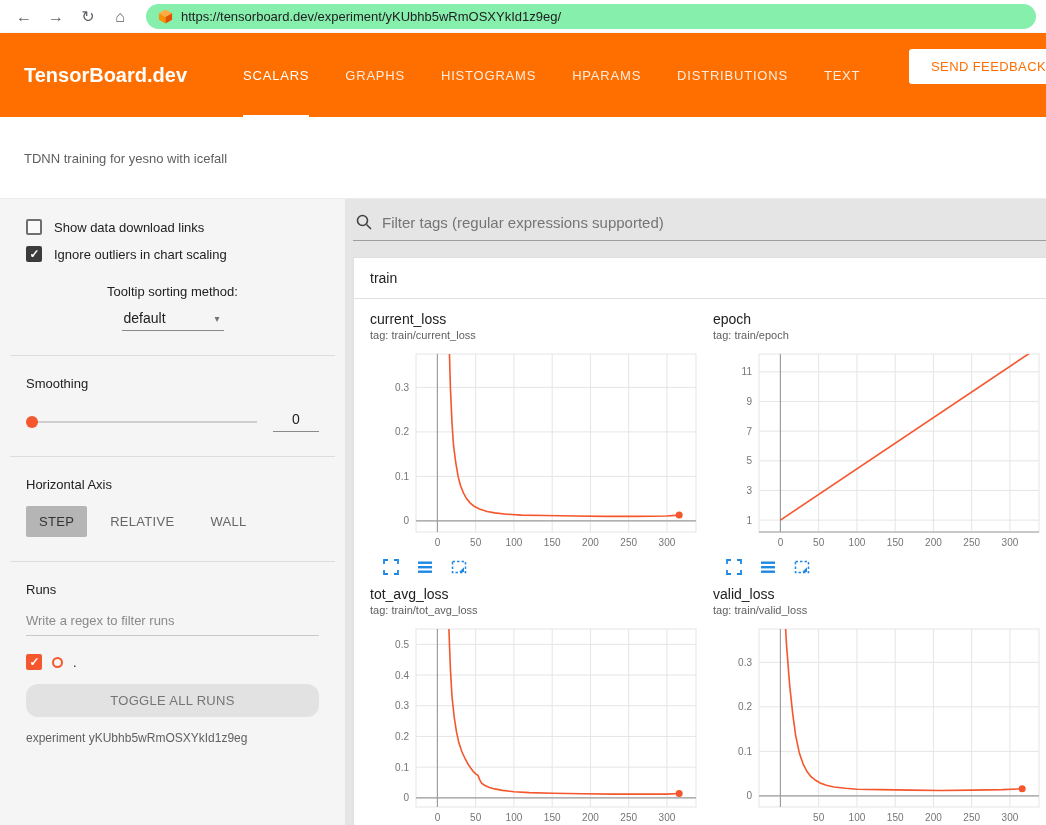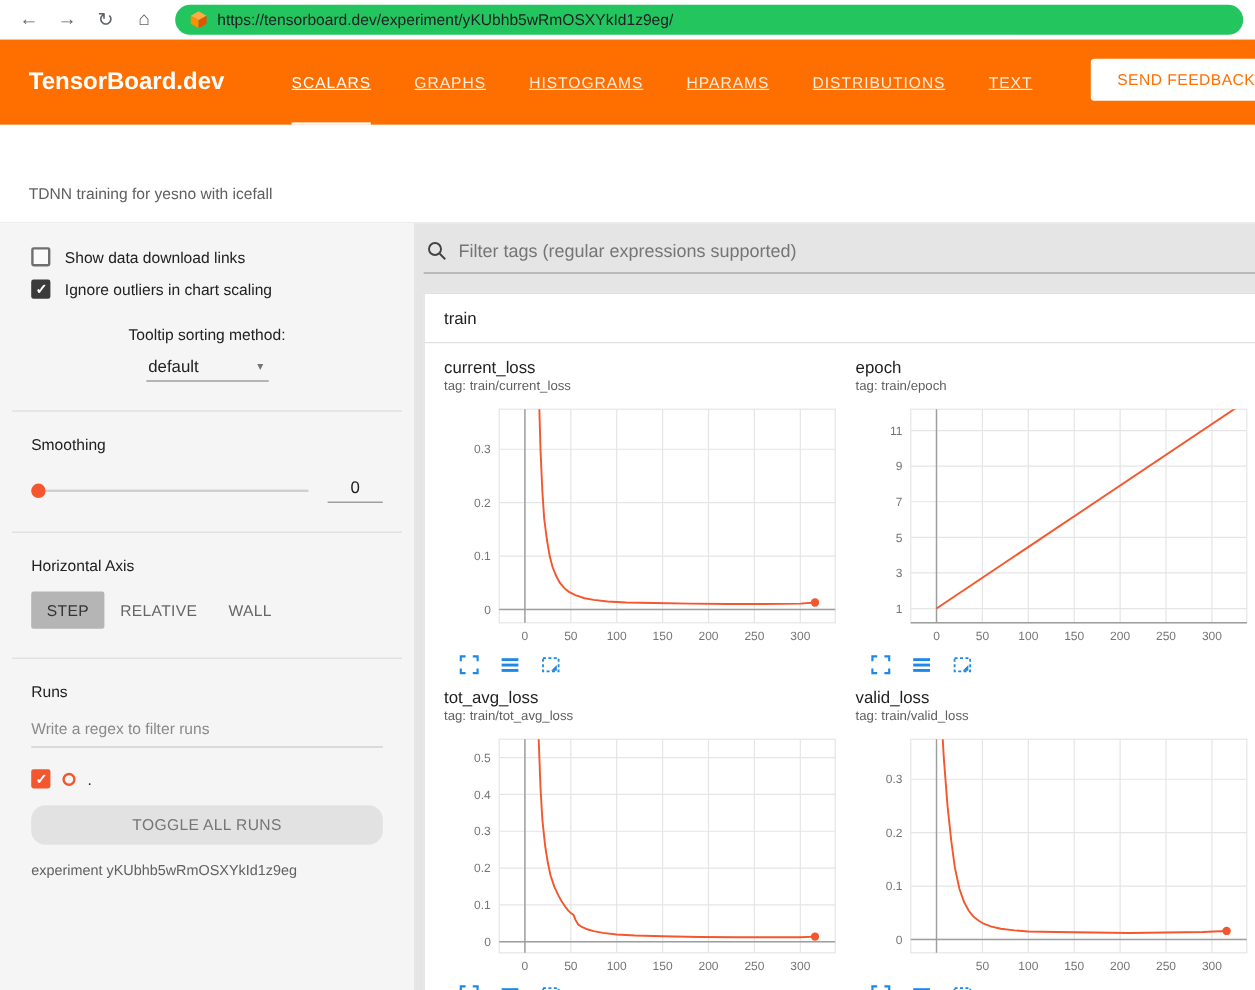--- a/index.html
+++ b/index.html
@@ -1,34 +1,34 @@
 <!DOCTYPE html>
 <html><head>
 <meta charset="utf-8">
 <style>
   * { box-sizing: border-box; margin: 0; padding: 0; }
   html,body { width:1046px; height:825px; overflow:hidden; font-family:"Liberation Sans",sans-serif; background:#fff; }
 
   
   .browser-bar { height:33px; display:flex; align-items:center; padding:0 10px; gap:4px; background:#fff; }
   .nav-btn { width:28px; text-align:center; font-size:16px; color:#5f6368; cursor:default; }
-  .addr { flex:1; height:25px; background:#22c55e; border-radius:13px; display:flex; align-items:center; padding:0 12px; gap:8px; margin-left:8px; }
+  .addr { flex:1; height:25px; background:#86efac; border-radius:13px; display:flex; align-items:center; padding:0 12px; gap:8px; margin-left:8px; }
   .addr .url { font-size:13px; color:#202124; }
 
   
-  .header { height:71px; background:#ff6f00; display:flex; align-items:center; position:relative; padding-left:24px; box-shadow:0 1px 3px rgba(0,0,0,.2); }
+  .header { height:84px; background:#ff6f00; display:flex; align-items:center; position:relative; padding-left:24px; box-shadow:0 1px 3px rgba(0,0,0,.2); }
   .brand { color:#fff; font-size:20px; font-weight:700; margin-right:56px; white-space:nowrap; }
   .tabs { display:flex; height:100%; align-items:stretch; }
-  .tab { display:flex; align-items:center; margin-right:36px; color:rgba(255,255,255,.87); font-size:13px; font-weight:500; letter-spacing:.8px; border-bottom:2px solid transparent; padding-top:2px; white-space:nowrap;text-decoration:underline; }
+  .tab { display:flex; align-items:center; margin-right:36px; color:rgba(255,255,255,.87); font-size:13px; font-weight:500; letter-spacing:.8px; border-bottom:2px solid transparent; padding-top:2px; white-space:nowrap; }
   .tab.active { color:#fff; border-bottom-color:#fff; }
   .feedback { position:absolute; right:-22px; top:16px; background:#fff; color:#ff6f00; font-size:13px; font-weight:500; letter-spacing:.4px; padding:10px 22px; border-radius:3px; white-space:nowrap; }
 
   
   .subheader { height:81px; position:relative; background:#fff; }
-  .exp-title { position:absolute; left:24px; bottom:16px; font-size:13px; color:#5f5f5f; }
+  .exp-title { position:absolute; left:24px; bottom:32px; font-size:13px; color:#5f5f5f; }
 
   
   .content { display:flex; height:803px; border-top:1px solid #ececec; }
   .sidebar { width:345px; background:#f5f5f5; padding:20px 26px 0; flex-shrink:0; }
   .check-row { display:flex; align-items:center; gap:12px; margin-bottom:11px; font-size:13px; color:#212121; }
   .checkbox { width:16px; height:16px; border:2px solid #6f6f6f; border-radius:2px; flex-shrink:0; position:relative; background:#fafafa; }
   .checkbox.checked { background:#3b3b3b; border-color:#3b3b3b; }
   .checkbox.checked::after { content:"✓"; position:absolute; color:#fff; font-size:12px; left:1.5px; top:-1px; font-weight:700; }
   .checkbox.orange.checked { background:#f4572d; border-color:#f4572d; }
 
@@ -37,21 +37,21 @@
   .caret { font-size:10px; color:#757575; }
 
   .divider { height:1px; background:#dcdcdc; margin:24px -16px 0; }
   .section-label { margin-top:20px; font-size:13px; color:#212121; }
 
   .slider-row { display:flex; align-items:center; margin-top:20px; gap:16px; }
   .slider { flex:1; height:2px; background:#cfcfcf; position:relative; }
   .slider-handle { position:absolute; left:0; top:-5px; width:12px; height:12px; border-radius:50%; background:#f4572d; }
   .slider-value { width:46px; text-align:center; border-bottom:1px solid #8a8a8a; font-size:14px; color:#212121; padding-bottom:4px; }
 
-  .axis-buttons { display:flex; align-items:center; margin-top:14px; }
+  .axis-buttons { display:flex; align-items:center; gap:10px; margin-top:14px; }
   .axis-btn { font-size:13px; letter-spacing:.3px; color:#666; padding:8px 13px; border-radius:2px; }
   .axis-btn.selected { background:#b5b5b5; color:#333; }
 
   .regex-input { margin-top:16px; border-bottom:1px solid #c9c9c9; padding-bottom:7px; font-size:13px; color:#8a8a8a; }
   .run-row { display:flex; align-items:center; gap:10px; margin-top:18px; }
   .run-circle { width:11px; height:11px; border:2px solid #f4572d; border-radius:50%; flex-shrink:0; }
   .run-name { font-size:13px; color:#212121; }
   .toggle-btn { margin-top:14px; background:#e2e2e2; color:#757575; font-size:13px; letter-spacing:.3px; text-align:center; padding:9px 0; border-radius:12px; }
   .exp-note { margin-top:14px; font-size:12px; color:#616161; }
 

